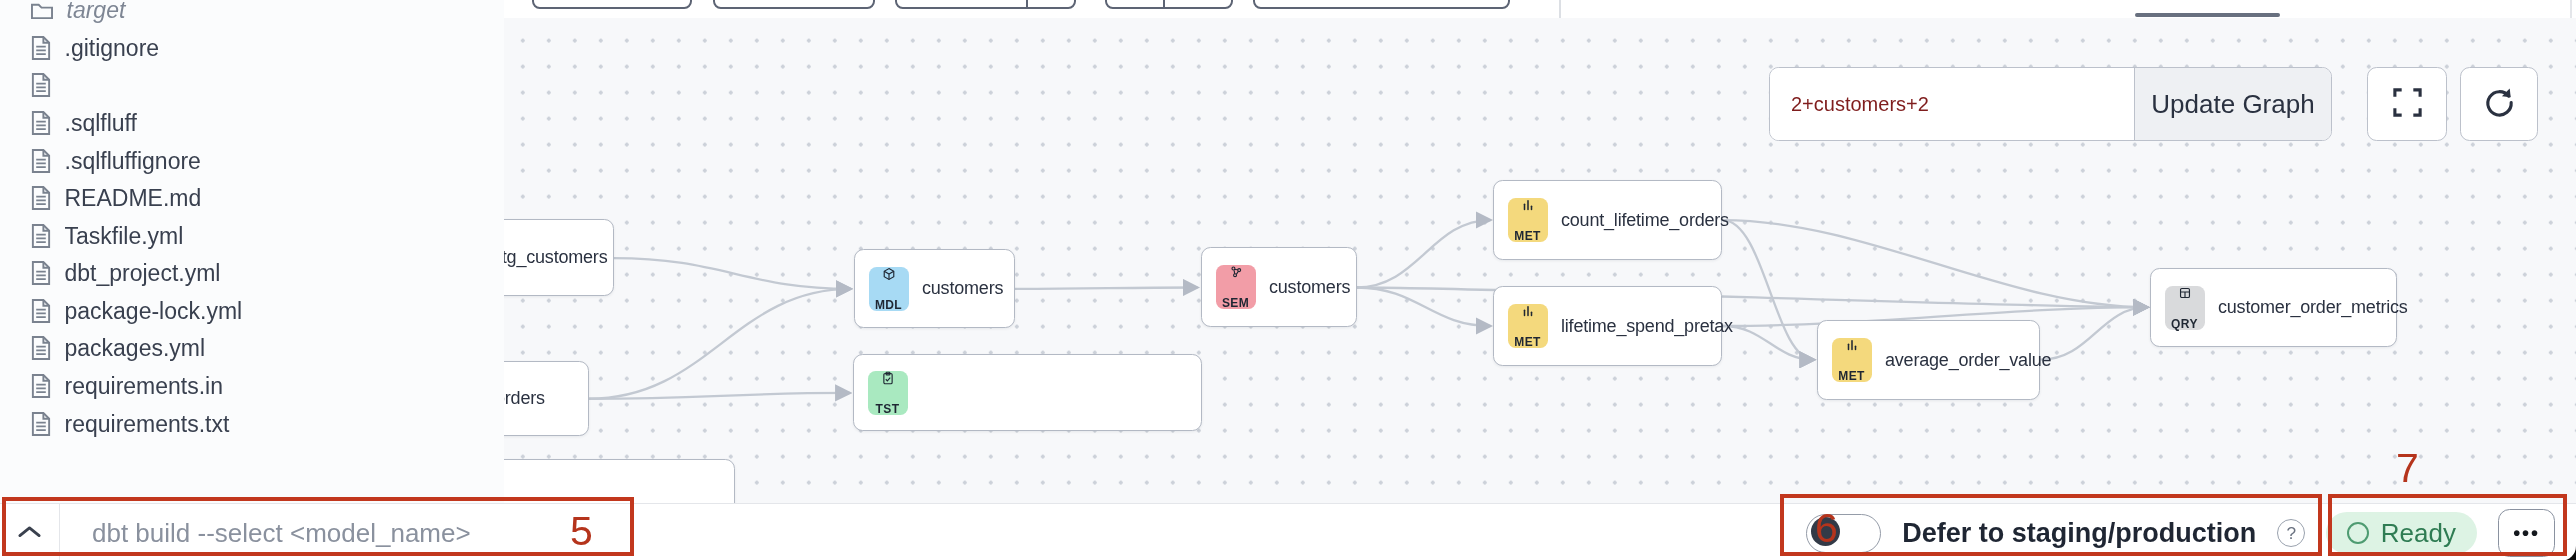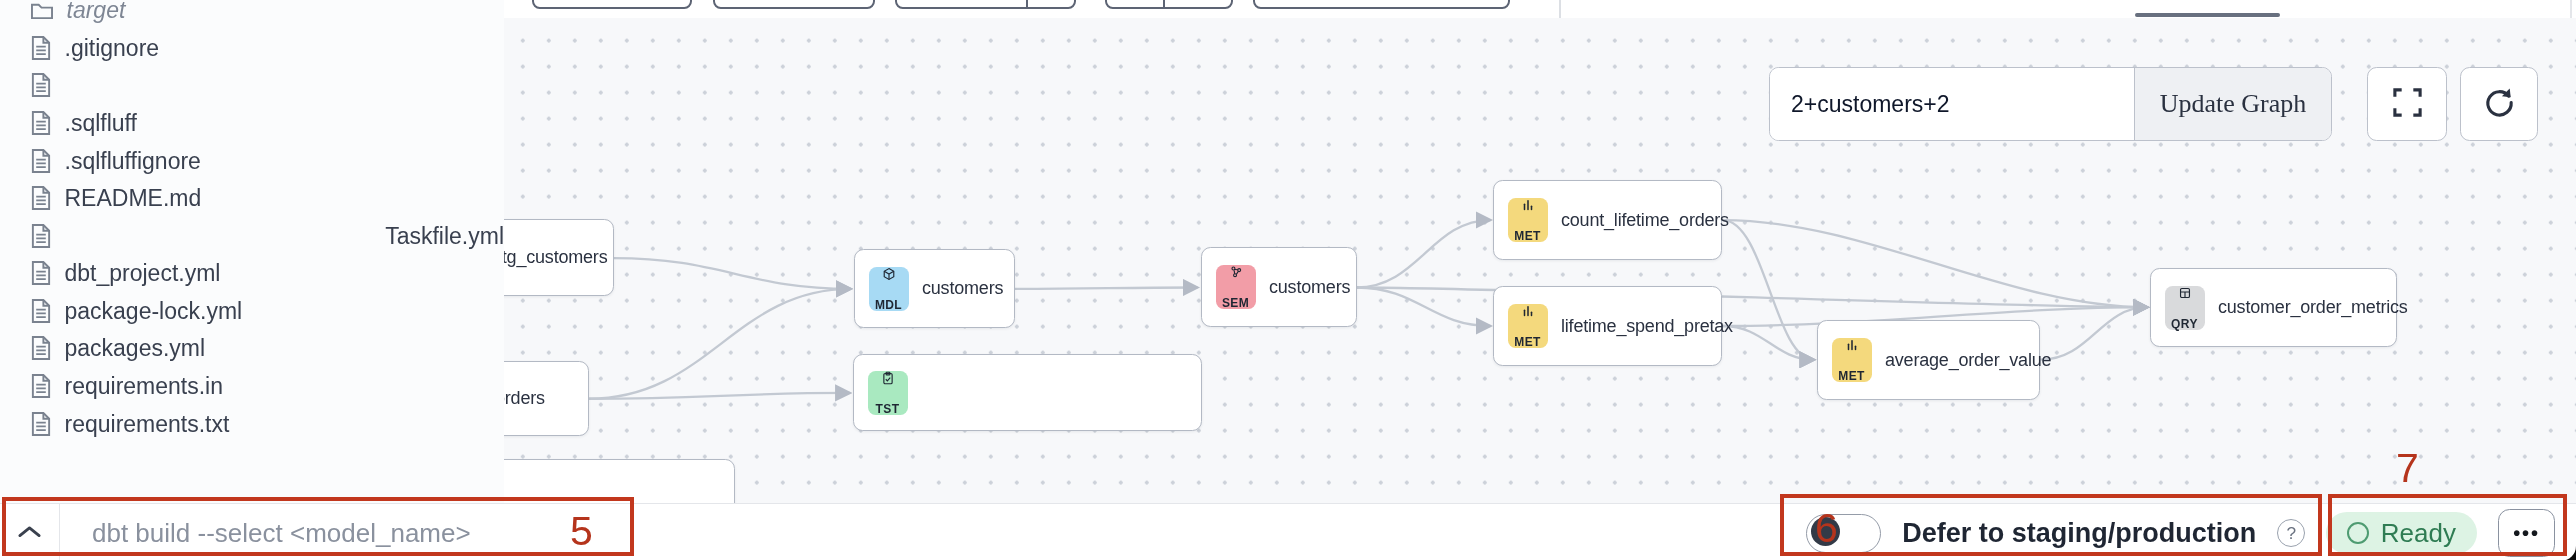--- a/index.html
+++ b/index.html
@@ -36,24 +36,24 @@
         box-shadow:0 1px 2.9px rgba(40,48,66,.08);cursor:pointer;}
   .node .nlabel{font-size:18px;letter-spacing:-0.2px;font-weight:500;color:#2a3140;white-space:nowrap;}
   .chip{flex:0 0 auto;width:40px;height:44px;border-radius:7.7px;display:flex;flex-direction:column;
         align-items:center;justify-content:center;gap:18px;color:#1f2733;}
   .chip .code{font-size:12px;font-weight:700;letter-spacing:0.4px;line-height:1;}
 
   
   #selector-group{position:absolute;left:1265px;top:49px;height:74px;display:flex;
                   border:1.9px solid #bcc1cb;border-radius:9.6px;background:#fff;box-sizing:border-box;overflow:hidden;}
   #selector-input{width:364px;height:100%;display:flex;align-items:center;padding-left:21px;
-                  box-sizing:border-box;font-size:23px;color:#0f172a;background:#fff;}
+                  box-sizing:border-box;font-size:20px;color:#7f1d1d;background:#fff;}
   #update-graph-btn{width:197px;height:100%;display:flex;align-items:center;justify-content:center;
                     background:#eef0f3;border-left:1.9px solid #bcc1cb;font-size:26px;font-weight:500;
-                    color:#2a3140;box-sizing:border-box;cursor:pointer;font-family:Liberation Serif, serif;}
+                    color:#2a3140;box-sizing:border-box;cursor:pointer;}
   .icon-btn{position:absolute;top:49px;width:80px;height:74px;background:#fff;border:1.9px solid #bcc1cb;
             border-radius:9.6px;box-sizing:border-box;display:flex;align-items:center;justify-content:center;cursor:pointer;}
   #fullscreen-btn{left:1863px;}
   #refresh-btn{left:1956px;width:78px;}
 
   
   #bottom-bar{position:absolute;left:0;top:503px;width:2576px;height:58px;background:#fff;
               border-top:1.4px solid #e4e6ea;}
   #collapse-zone{position:absolute;left:0;top:0;width:60px;height:100%;display:flex;
                  align-items:center;justify-content:center;border-right:1.4px solid #e4e6ea;
@@ -141,21 +141,21 @@
         <div class="tree-row" style="top: 179px;">
           <span class="f-icon">
             <svg width="22" height="26" viewBox="0 0 23 27" fill="none" stroke="#7a828f" stroke-width="2">
               <path d="M3 2 H14 L20 8 V25 H3 Z"></path>
               <path d="M14 2 V8 H20"></path>
               <path d="M6.5 12 H16.5 M6.5 16 H16.5 M6.5 20 H16.5" stroke-width="1.8"></path>
             </svg>
           </span>
           <span class="f-label">README.md</span>
         </div>
-        <div class="tree-row" style="top: 217px; justify-content: space-between;">
+        <div class="tree-row" style="top: 217px;">
           <span class="f-icon">
             <svg width="22" height="26" viewBox="0 0 23 27" fill="none" stroke="#7a828f" stroke-width="2">
               <path d="M3 2 H14 L20 8 V25 H3 Z"></path>
               <path d="M14 2 V8 H20"></path>
               <path d="M6.5 12 H16.5 M6.5 16 H16.5 M6.5 20 H16.5" stroke-width="1.8"></path>
             </svg>
           </span>
           <span class="f-label">Taskfile.yml</span>
         </div>
         <div class="tree-row" style="top: 254px;">

